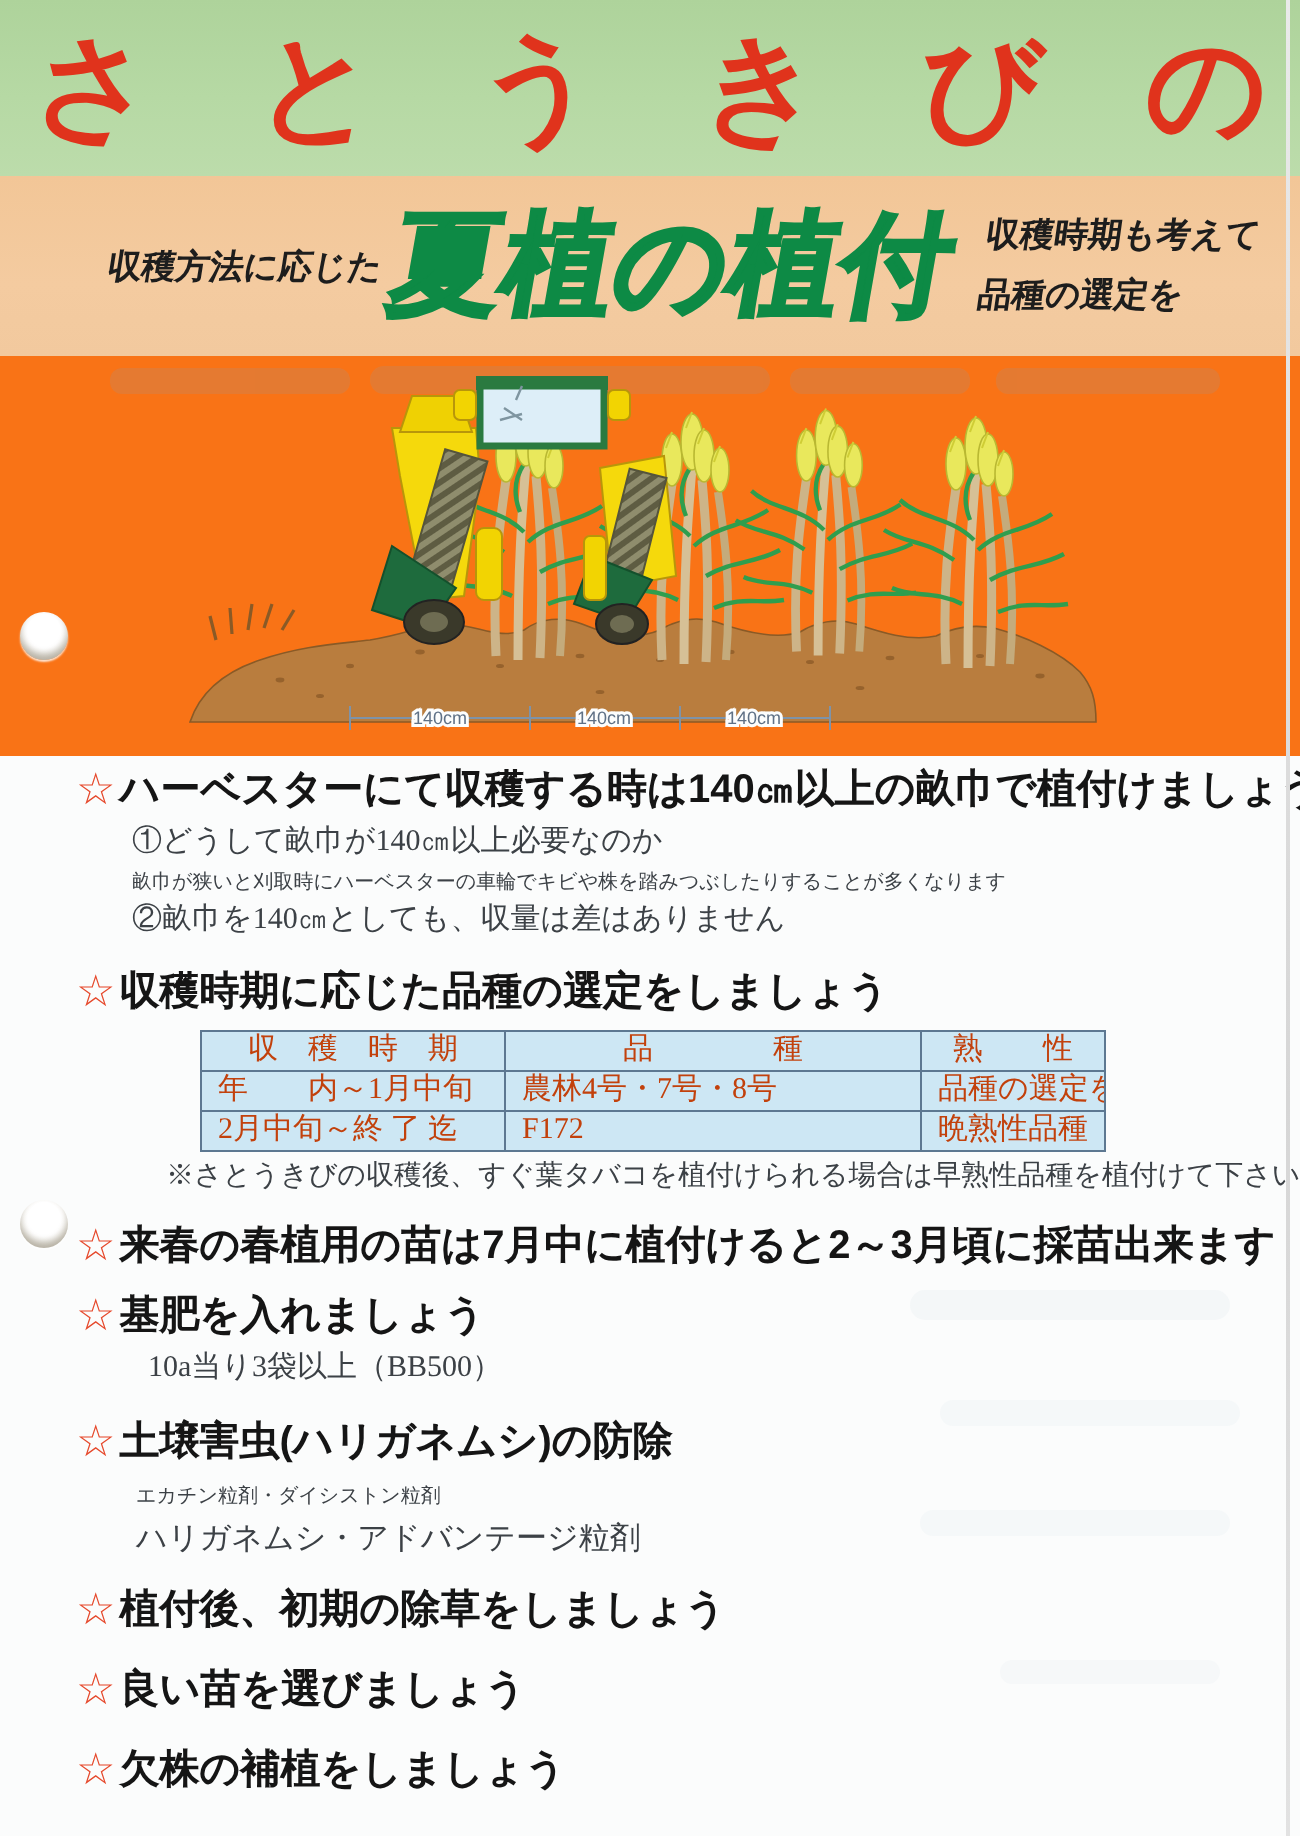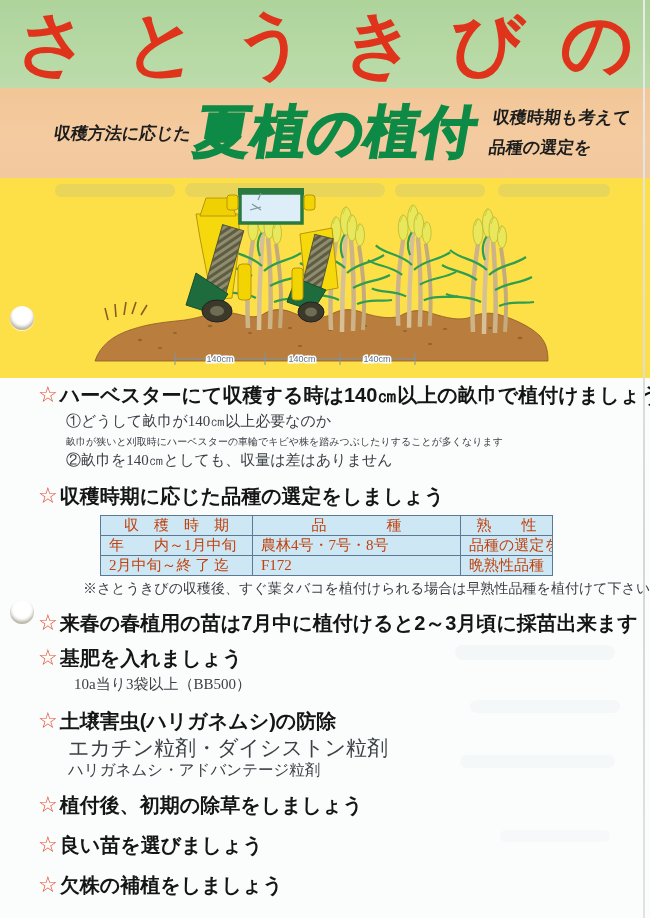--- a/index.html
+++ b/index.html
@@ -9,21 +9,21 @@
     font-family:"Liberation Sans",sans-serif;
   }
   
   .band-green{
     height:88px;background:linear-gradient(180deg,#aeD39b 0%,#b6d9a4 55%,#bcdcab 100%);
     display:flex;align-items:center;
   }
   .main-title{
     width:100%;padding:0 16px;box-sizing:border-box;
     font-family:"Liberation Serif",serif;font-weight:bold;
-    font-size:72px;line-height:88px;color:#e0331c;
+    font-size:60px;line-height:88px;color:#e0331c;
     text-align:justify;text-align-last:justify;white-space:nowrap;
   }
   
   .band-salmon{
     height:90px;background:linear-gradient(180deg,#f2c697 0%,#f4cba0 60%,#f2c99e 100%);
     display:flex;align-items:center;
   }
   .sub-left{
     margin-left:54px;width:138px;flex:0 0 auto;
     font-family:"Liberation Serif",serif;font-weight:bold;font-size:17px;color:#1d1d1d;
@@ -34,21 +34,21 @@
     font-size:55px;font-weight:bold;color:#0d8a45;
     -webkit-text-stroke:2px #0d8a45;letter-spacing:1px;
     transform:skewX(-10deg) scaleY(1.02);white-space:nowrap;
   }
   .sub-right{
     margin-left:14px;flex:0 0 auto;
     font-family:"Liberation Serif",serif;font-weight:bold;font-size:17px;line-height:1.75;
     color:#1d1d1d;transform:skewX(-8deg);
   }
   
-  .illustration{position:relative;height:200px;background:#fde047;}
+  .illustration{position:relative;height:200px;background:#f97316;}
   
   .content{position:relative;padding:4px 10px 0 38px;z-index:2;}
   .bullet{display:flex;align-items:flex-start;white-space:nowrap;}
   .star{
     flex:0 0 auto;color:#e6492c;font-size:22px;line-height:26px;margin-right:2px;
   }
   .h{
     font-weight:bold;font-size:20px;line-height:27px;color:#151515;
     letter-spacing:0;
   }
@@ -284,21 +284,21 @@
     </div>
     <div class="subs" style="margin-left:36px">
       <div class="sub">10a当り3袋以上（BB500）</div>
     </div>
 
     <div class="bullet mt14">
       <span class="star">☆</span>
       <span class="h">土壌害虫(ハリガネムシ)の防除</span>
     </div>
     <div class="subs" style="margin-left:30px">
-      <div class="sub" style="font-size:21px;line-height:21px">エカチン粒剤・ダイシストン粒剤</div>
+      <div class="sub" style="font-size:10px;line-height:21px">エカチン粒剤・ダイシストン粒剤</div>
       <div class="sub" style="font-size:15.5px;line-height:21px">ハリガネムシ・アドバンテージ粒剤</div>
     </div>
 
     <div class="bullet mt12">
       <span class="star">☆</span>
       <span class="h">植付後、初期の除草をしましょう</span>
     </div>
 
     <div class="bullet mt13">
       <span class="star">☆</span>

